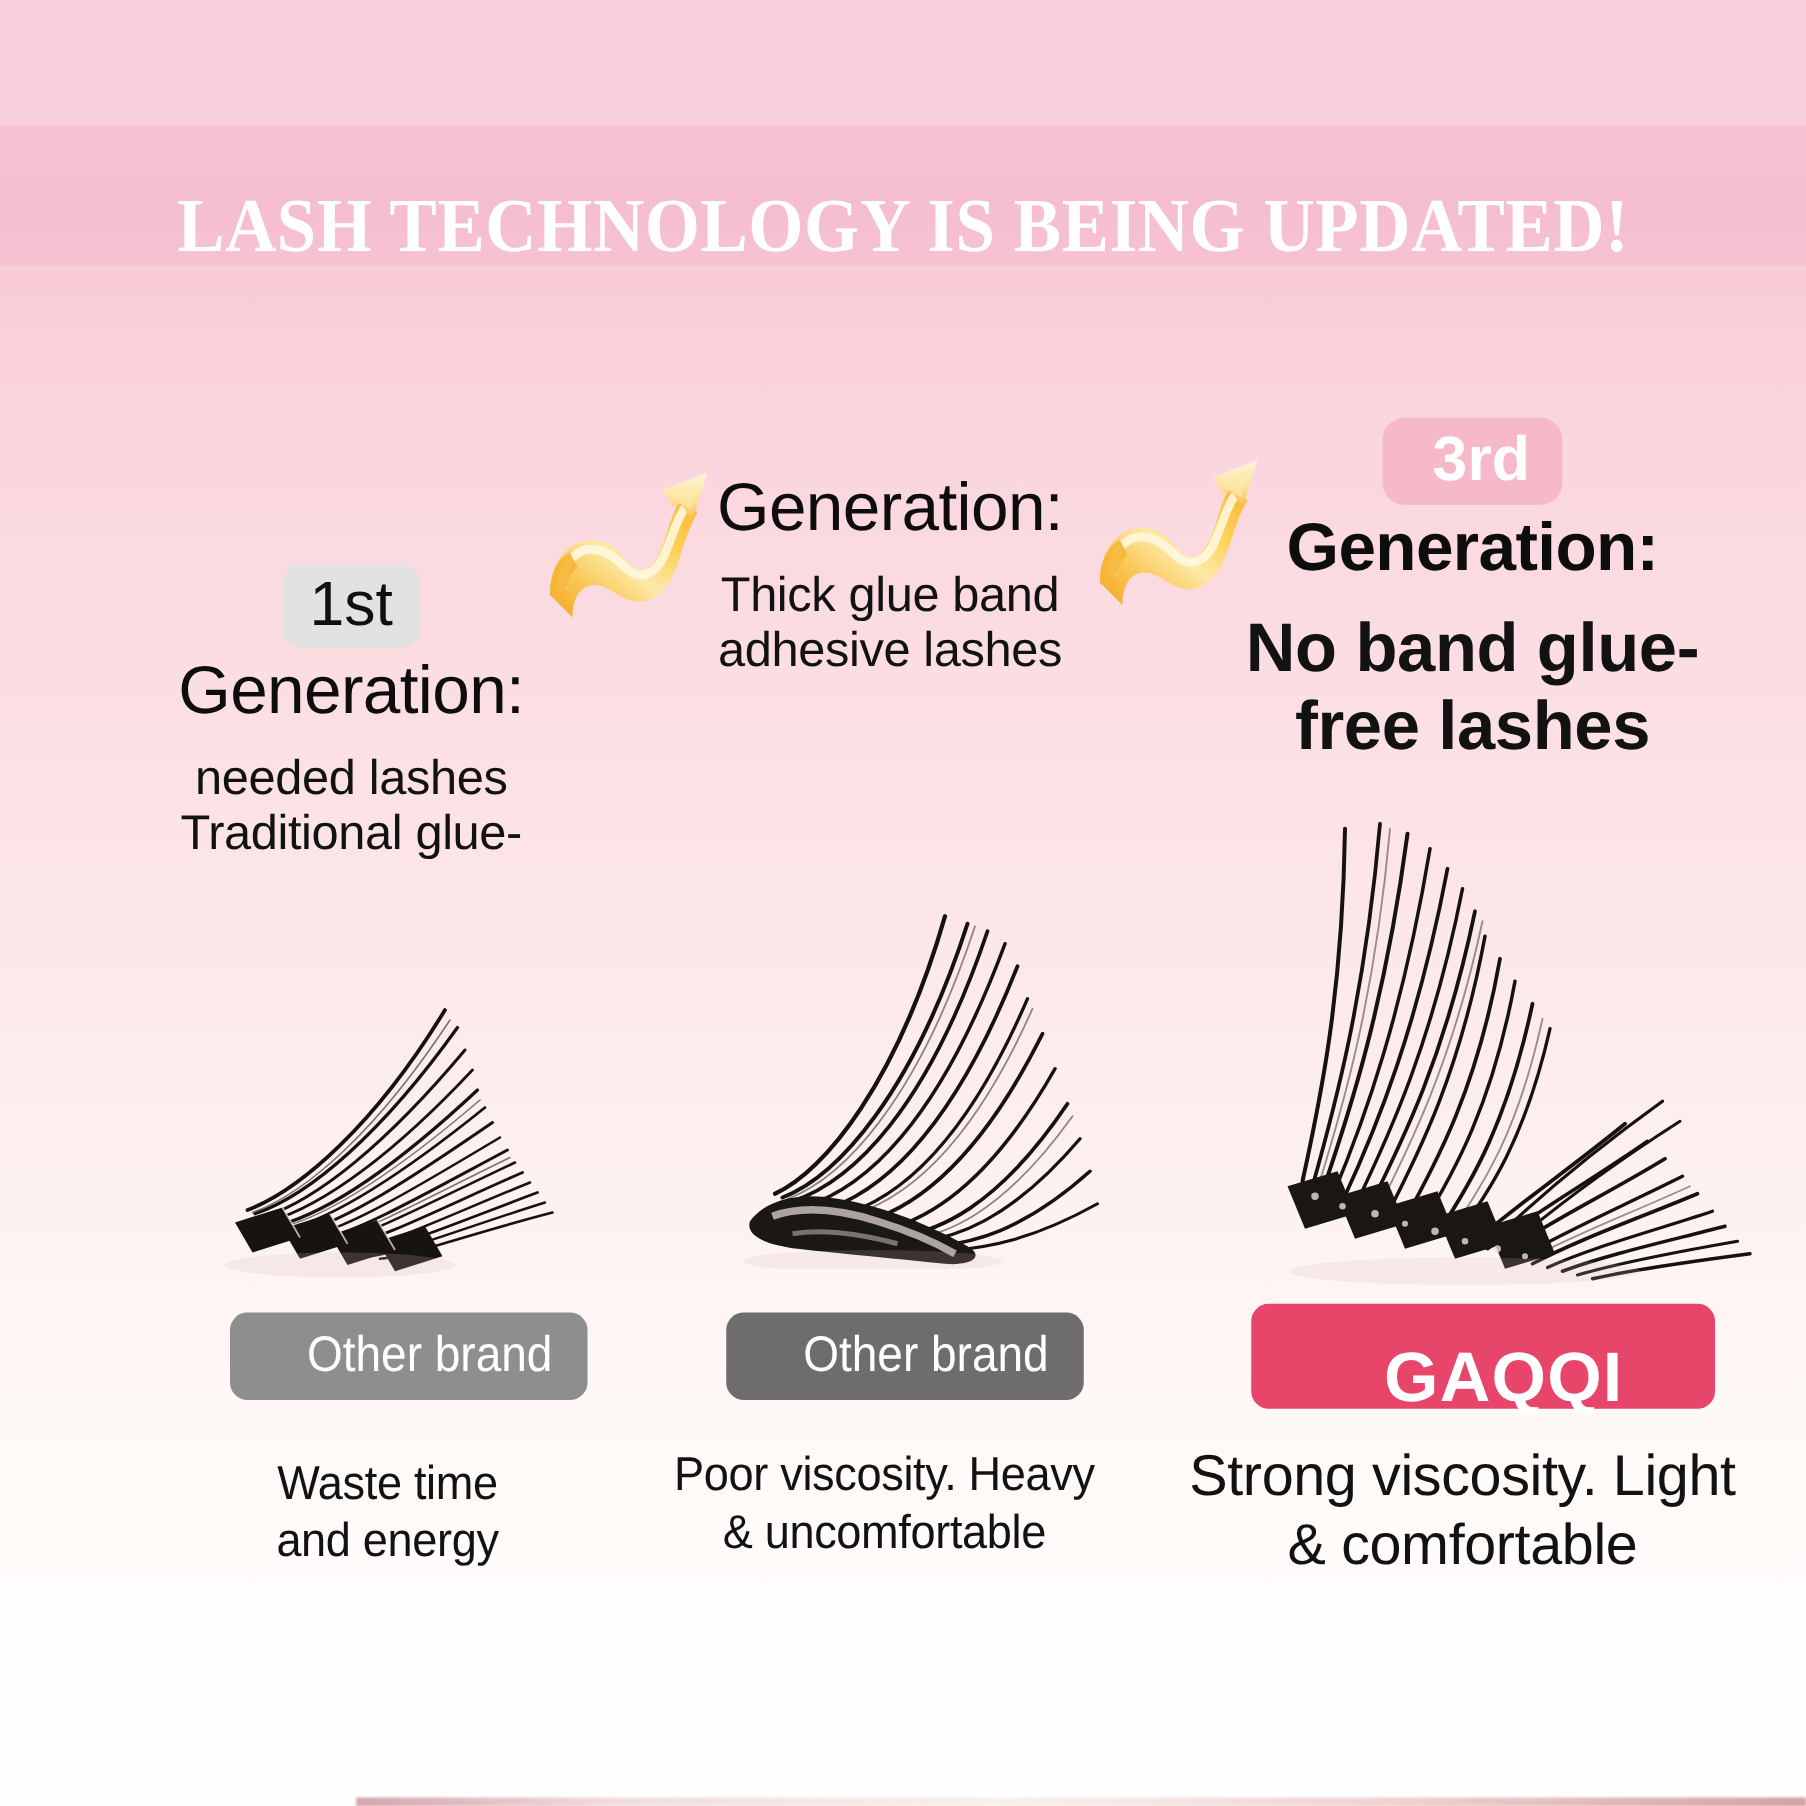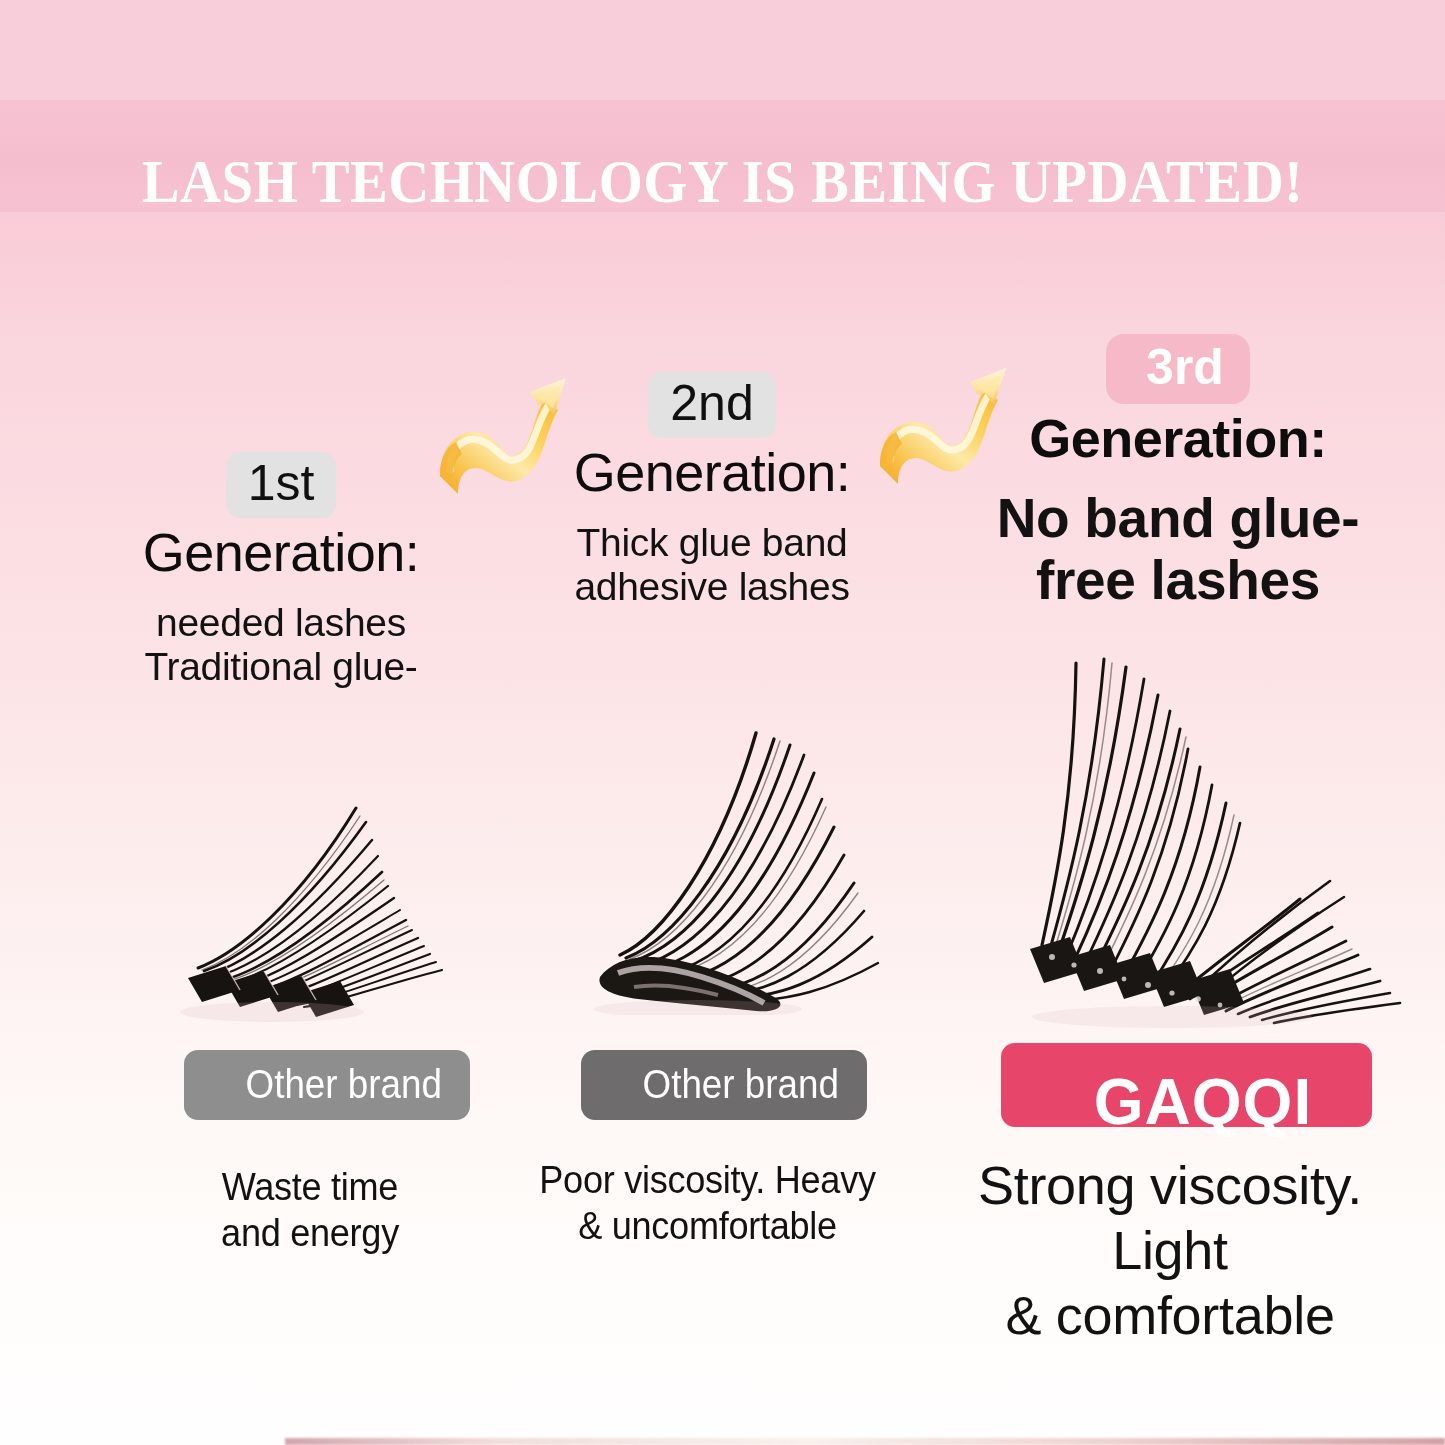--- a/index.html
+++ b/index.html
@@ -151,21 +151,21 @@
   }
   #pill2 {
     left: 581px; top: 1050px; width: 253px; height: 70px;
     background: #6e6c6c;
   }
   #pill3 {
     left: 1001px; top: 1043px; width: 338px; height: 84px;
     background: #e8456a;
   }
   #pill3 .pill-label {
-    font-size: 64px;
+    font-size: 56px;
     font-weight: 700;
     letter-spacing: 1px;
     transform: scaleX(1);
     margin-top: 36px;
   }
 
   
   .caption {
     position: absolute;
     text-align: center;
@@ -178,21 +178,21 @@
     font-size: 38px; font-weight: 400;
     transform: scaleX(0.95);
   }
   #cap2 {
     left: 520px; top: 1158px; width: 375px;
     font-size: 38px; font-weight: 400;
     transform: scaleX(0.95);
   }
   #cap3 {
     left: 930px; top: 1153px; width: 480px;
-    font-size: 54px; font-weight: 400;
+    font-size: 46px; font-weight: 400;
   }
 
   
   #bottom-sliver {
     position: absolute;
     left: 285px;
     top: 1438px;
     width: 1160px;
     height: 7px;
     background: linear-gradient(to right,
@@ -216,21 +216,20 @@
   <div class="col" id="col1">
     <div class="badge gray">1st</div>
     <div class="gen-head">Generation:</div>
     <div class="gen-sub">
       <div>needed lashes</div>
       <div>Traditional glue-</div>
     </div>
   </div>
 
   <div class="col" id="col2">
-    <div class="badge gray">2nd</div>
     <div class="gen-head">Generation:</div>
     <div class="gen-sub">
       <div>Thick glue band</div>
       <div>adhesive lashes</div>
     </div>
   </div>
 
   <div class="col" id="col3">
     <div class="badge pink">3rd</div>
     <div class="gen-head bold">Generation:</div>

